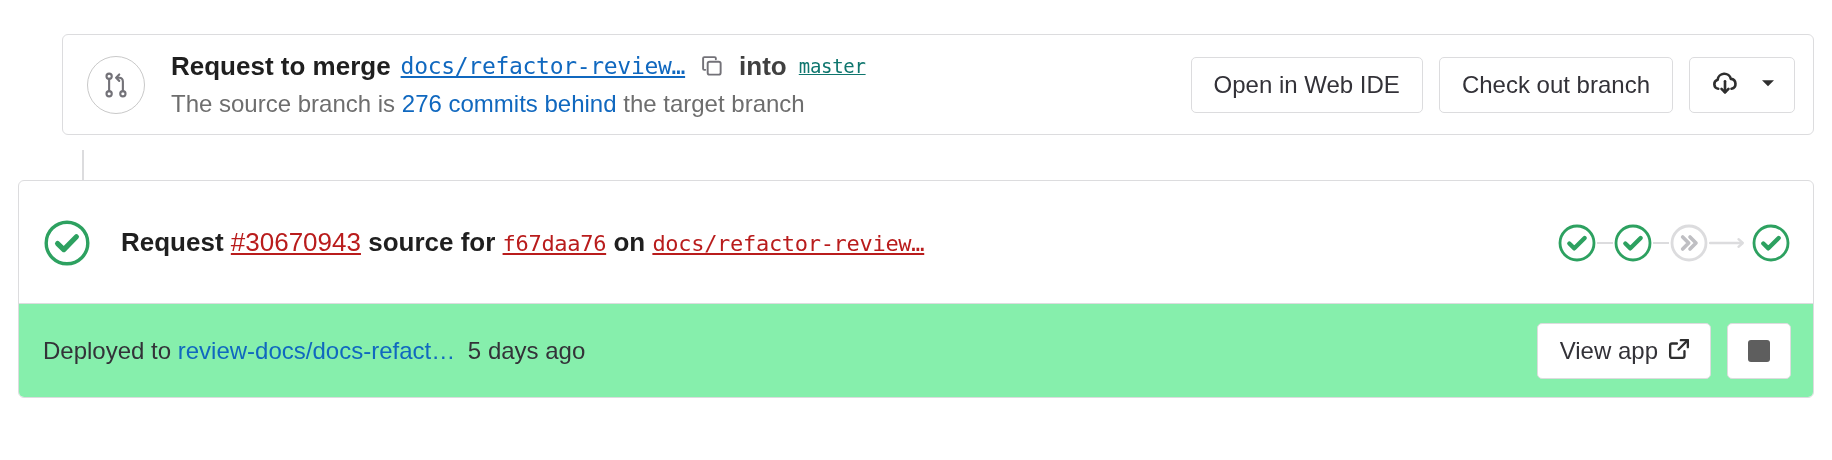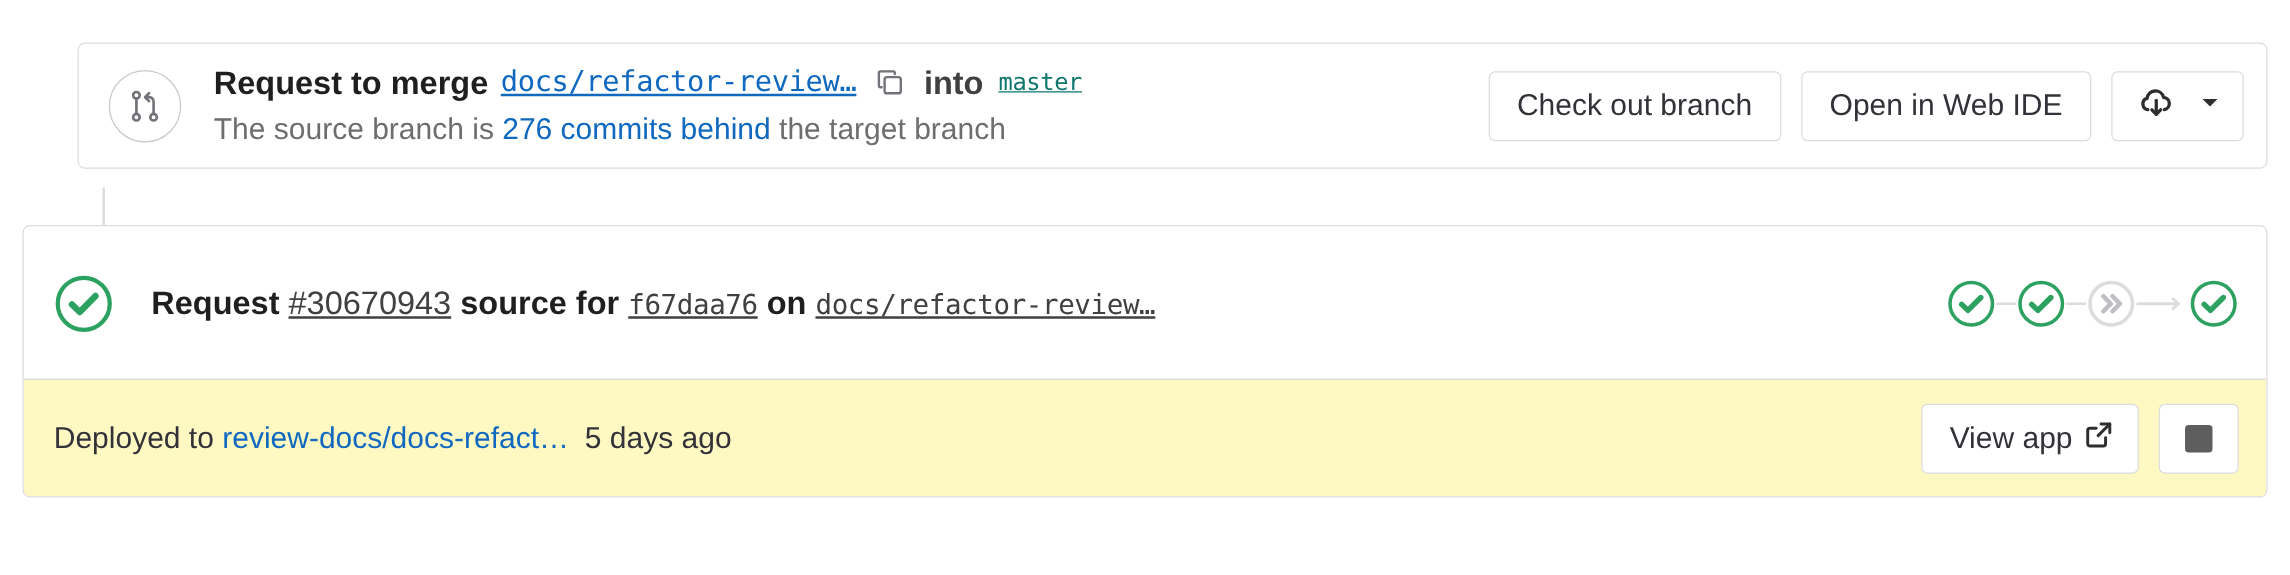--- a/index.html
+++ b/index.html
@@ -186,21 +186,21 @@
   .pipeline-text {
     flex: 1 1 auto;
     min-width: 0;
     font-size: 26px;
     line-height: 34px;
     color: #1f1f1f;
     font-weight: 700;
     white-space: nowrap;
   }
   .pipeline-text .lnk {
-    color: #404040;
+    color: #b91c1c;
     font-weight: 400;
     text-decoration: underline;
   }
   .pipeline-text .mono {
     font-family: "DejaVu Sans Mono", monospace;
     font-size: 22px;
     letter-spacing: -0.3px;
   }
 
   .stages {
@@ -227,21 +227,21 @@
     flex: 0 0 auto;
   }
 
   
   .deploy-footer {
     position: absolute;
     left: 0;
     right: 0;
     bottom: 0;
     height: 94px;
-    background: #fef9c3;
+    background: #86efac;
     border-top: 1px solid #dcdcde;
     display: flex;
     align-items: center;
     padding: 0 22px 0 24px;
     box-sizing: border-box;
   }
   .deploy-text {
     flex: 1 1 auto;
     font-size: 24px;
     line-height: 30px;
@@ -315,22 +315,22 @@
 
         <div class="merge-line2">
           <span>The source branch is</span>
           <a href="#">276 commits behind</a>
           <span>the target branch</span>
         </div>
 
       </div>
 
       <div class="merge-actions">
+        <button class="btn">Open in Web IDE</button>
         <button class="btn">Check out branch</button>
-        <button class="btn">Open in Web IDE</button>
 
         <button class="btn btn-split" aria-label="Download">
           <span>
             <svg width="30" height="30" viewBox="0 0 24 24" fill="none" aria-hidden="true">
               <path d="M17.2 16.6 A4.0 4.0 0 0 0 16.7 8.7 A5.4 5.4 0 0 0 6.1 9.4 A3.7 3.7 0 0 0 6.6 16.6" stroke="#2e2e2e" stroke-width="2.1" stroke-linecap="round" stroke-linejoin="round"></path>
               <path d="M12 10.6 V19.4" stroke="#2e2e2e" stroke-width="2.1" stroke-linecap="round"></path>
               <path d="M9.2 16.7 L12 19.5 L14.8 16.7" stroke="#2e2e2e" stroke-width="2.1" stroke-linecap="round" stroke-linejoin="round"></path>
             </svg>
           </span>
           <span>

